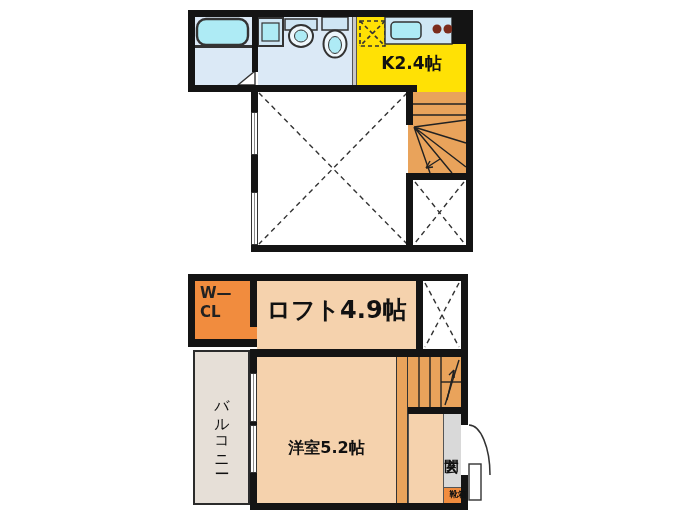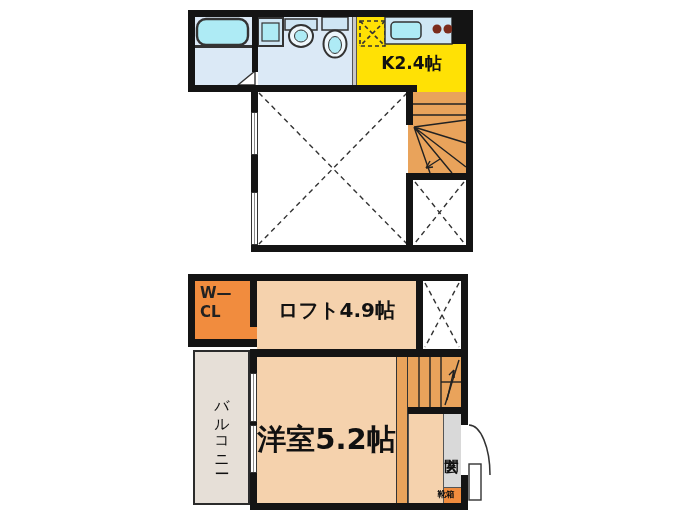--- a/index.html
+++ b/index.html
@@ -155,23 +155,23 @@
     <div class="wall" style="left:62px;top:83px;width:7px;height:146px"></div>
     <div class="window" style="left:62px;top:99px;width:7px;height:49px"></div>
     <div class="window" style="left:62px;top:151px;width:7px;height:48px"></div>
     <div class="wall" style="left:220px;top:133px;width:60px;height:7px"></div>
     <div class="wall" style="left:62px;top:229px;width:218px;height:7px"></div>
 
     <div class="abs" style="left:12px;top:10px;width:48px;height:44px;color:var(--wcl-text);font-weight:bold;font-size:15px;line-height:19px">
       <div>W—</div>
       <div>CL</div>
     </div>
-    <div class="abs lbl" style="left:69px;top:22px;width:159px;height:28px;font-size:20px">ロフト4.9帖</div>
-    <div class="abs lbl" style="left:69px;top:150px;width:139px;height:32px;font-size:29px">洋室5.2帖</div>
+    <div class="abs lbl" style="left:69px;top:22px;width:159px;height:28px;font-size:24px">ロフト4.9帖</div>
+    <div class="abs lbl" style="left:69px;top:158px;width:139px;height:32px;font-size:16px">洋室5.2帖</div>
     <div class="abs lbl" style="left:5px;top:80px;width:57px;height:148px;font-weight:normal;font-size:15px">
       <span class="vtxt">バルコニー</span>
     </div>
     <div class="abs lbl" style="left:255px;top:143px;width:18px;height:62px;font-size:14px">
       <span class="vtxt" style="letter-spacing:1px">玄関</span>
     </div>
-    <div class="abs lbl" style="left:249px;top:213px;width:18px;height:16px;font-size:8.5px">靴箱</div>
+    <div class="abs lbl" style="left:261px;top:213px;width:18px;height:16px;font-size:8.5px">靴箱</div>
   </div>
 </div>
 
 </body></html>

